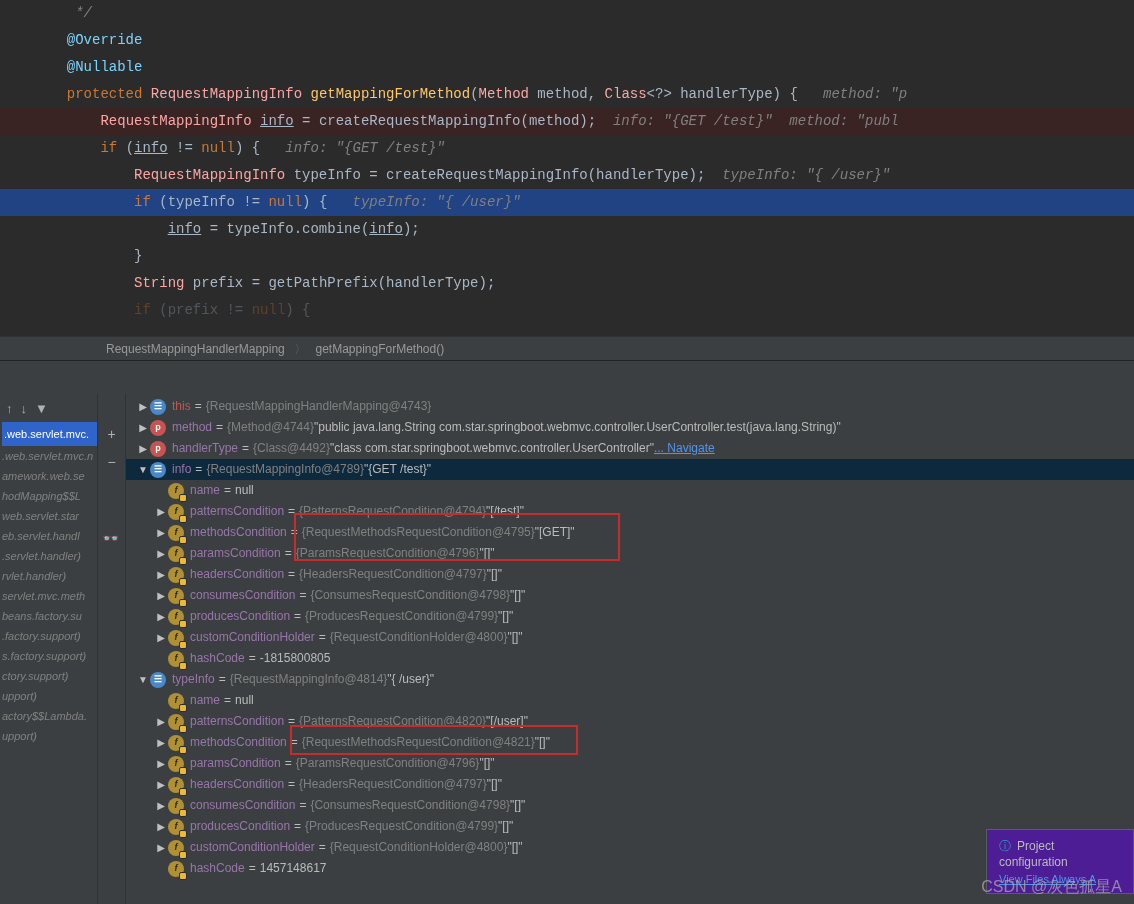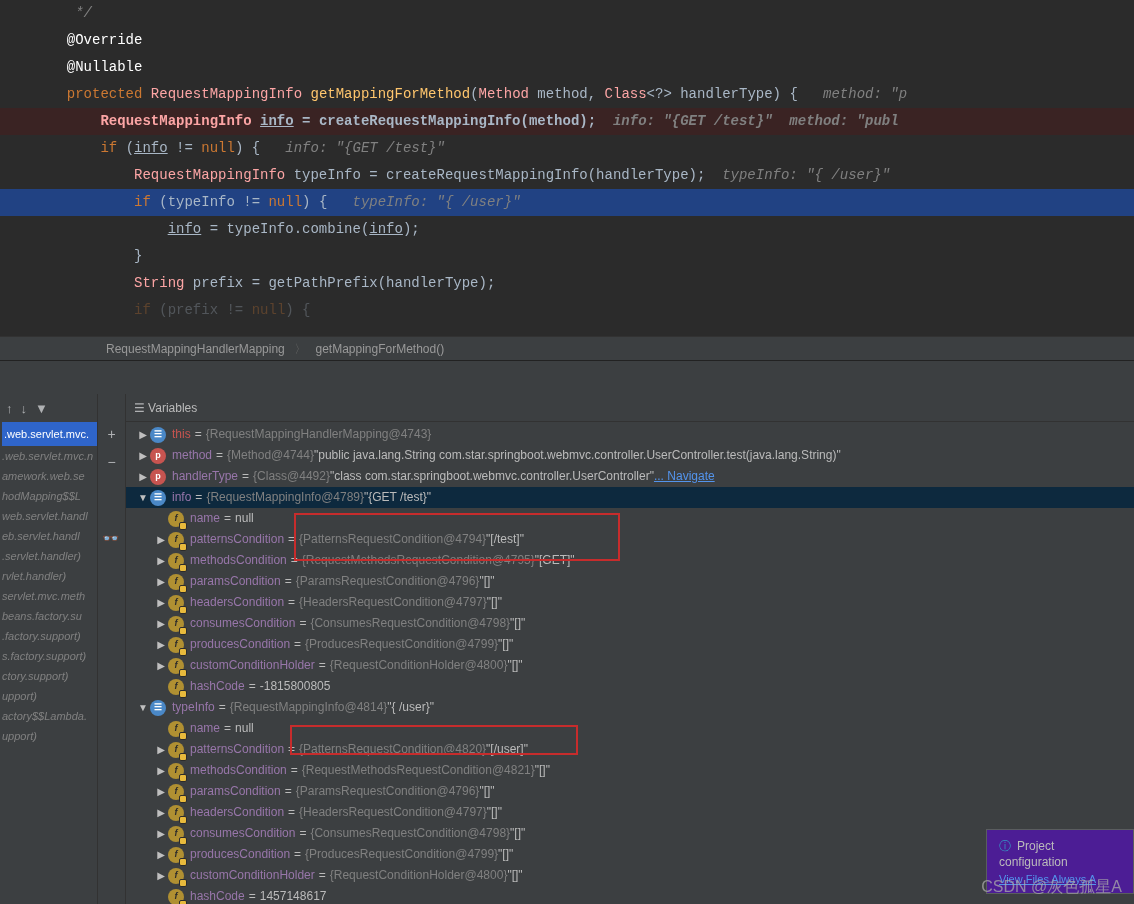--- a/index.html
+++ b/index.html
@@ -35,27 +35,27 @@
 .gutter-icon { position: absolute; right: 4px; }
 .code {
   flex: 1;
   font-family: "Consolas", "Courier New", monospace;
   font-size: 14px;
   line-height: 27px;
   white-space: pre;
   overflow: hidden;
 }
 .code-line { height: 27px; padding-left: 8px; }
-.code-line.hl-bp { background: #3a2323; font-weight: bold; }
+.code-line.hl-bp { background: #3a2323; }
 .code-line.hl-exec { background: #214283; }
 .kw { color: #cc7832; }
 .type { color: #fca5a5; text-align: right; }
 .method { color: #ffc66d; margin-top: 8px; }
 .comment { color: #808080; font-style: italic; }
-.ann { color: #ffffff; }
+.ann { color: #7dd3fc; }
 .underline { text-decoration: underline; }
 .breadcrumb {
   height: 24px;
   background: #3c3f41;
   border-top: 1px solid #323232;
   color: #999;
   font-size: 12px;
   line-height: 24px;
   padding-left: 106px;
 }
@@ -192,42 +192,41 @@
       <span>↓</span>
       <span>▼</span>
     </div>
     <div class="frames-list" id="frames">
         <div class="active">.web.servlet.mvc.</div>
         <div>.web.servlet.mvc.n</div>
         <div>amework.web.se</div>
         <div>hodMapping$$L</div>
         <div></div>
         <div></div>
-        <div>web.servlet.handl</div>
+        <div>web.servlet.star</div>
         <div>eb.servlet.handl</div>
         <div>.servlet.handler)</div>
         <div>rvlet.handler)</div>
         <div>servlet.mvc.meth</div>
         <div>beans.factory.su</div>
         <div>.factory.support)</div>
         <div>s.factory.support)</div>
         <div>ctory.support)</div>
         <div>upport)</div>
         <div>actory$$Lambda.</div>
         <div>upport)</div>
       </div>
   </div>
   <div class="vars-col">
     <div class="vars-gutter">
       <div class="ic">+</div>
       <div class="ic">−</div>
       <div class="ic" style="margin-top:60px">👓</div>
     </div>
     <div class="vars-main">
-      <div class="vars-header">Variables</div>
       <div class="vars-tree" id="varsTree">
           <div class="var-row">
             <span class="arrow right"></span>
             <span class="vicon obj">☰</span>
             <span class="vname link">this</span>
             <span class="veq"> = </span>
             <span class="vtype">{RequestMappingHandlerMapping@4743}</span>
           </div>
           <div class="var-row">
             <span class="arrow right"></span>

